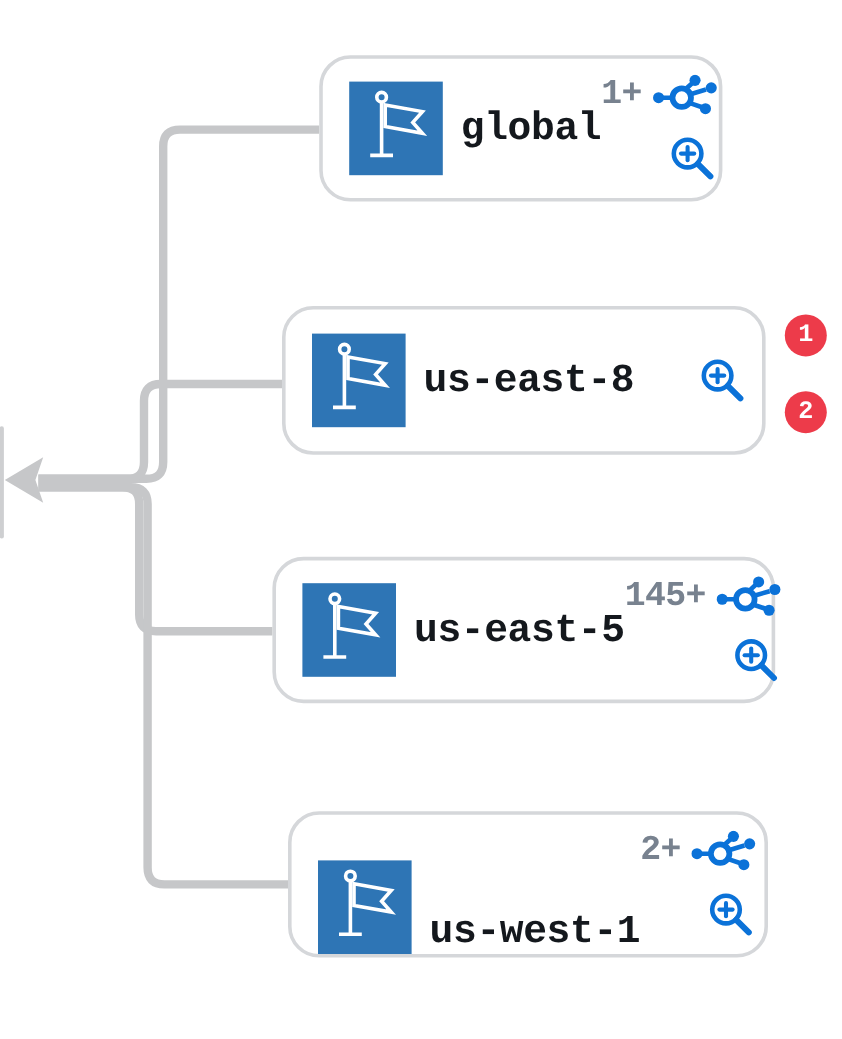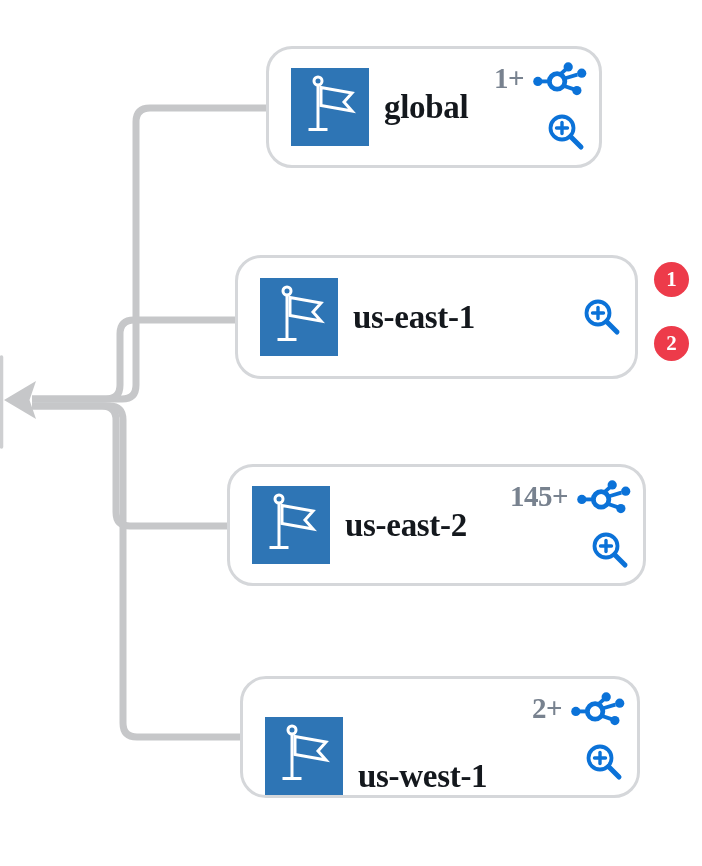--- a/index.html
+++ b/index.html
@@ -1,18 +1,18 @@
 <!DOCTYPE html>
 <html style="--accent-blue: #0b72d8; --tile-blue: #2e75b5; --badge-red: #ed3b4a; --count-gray: #78828f; --label-color: #14181d; --line-gray: #c6c7c9; --card-border: #d5d7da; --canvas-bg: #ffffff;"><head>
 <meta charset="utf-8">
 <style>
   html,body{margin:0;padding:0;background:#fff;}
   .canvas{
     position:relative;width:702px;height:866px;background:var(--canvas-bg,#fff);
-    font-family:Liberation Serif, serif;overflow:hidden;
+    font-family:Liberation Mono, monospace;overflow:hidden;
   }
   .edges{position:absolute;left:0;top:0;z-index:0;}
   .edge{stroke:var(--line-gray,#c6c7c9);stroke-width:7;fill:none;}
   .clip-edge{stroke:var(--line-gray,#c6c7c9);stroke-width:3.5;stroke-linecap:round;opacity:.85;fill:none;}
   .arrowhead{fill:var(--line-gray,#c6c7c9);}
 
   .node{
     position:absolute;z-index:1;background:#fff;
     border:3px solid var(--card-border,#d5d7da);border-radius:26px;
     box-sizing:border-box;display:flex;align-items:center;
@@ -111,21 +111,21 @@
 
   <div class="node node-us-east-1">
     <div class="tile">
       <svg viewBox="0 0 78 78" fill="none" stroke="#fff" stroke-width="3">
         <circle cx="27" cy="13" r="4"></circle>
         <path d="M27 17 V61"></path>
         <path d="M17.5 61.5 H36.5"></path>
         <path d="M30 19.5 L61 25 L53 34 L61 43 L30 37.5 Z"></path>
       </svg>
     </div>
-    <div class="label">us-east-1</div>
+    <div class="label">us-east-8</div>
     <div class="right">
       <span class="icon zoomin">
         <svg viewBox="0 0 42 42" fill="none" stroke="currentColor" stroke-linecap="round">
           <circle cx="17" cy="17" r="11.5" stroke-width="3.8"></circle>
           <line x1="17" y1="11.5" x2="17" y2="22.5" stroke-width="3.4"></line>
           <line x1="11.5" y1="17" x2="22.5" y2="17" stroke-width="3.4"></line>
           <line x1="25.5" y1="25.5" x2="36" y2="36" stroke-width="5"></line>
         </svg>
       </span>
     </div>
@@ -135,21 +135,21 @@
 
   <div class="node node-us-east-2">
     <div class="tile">
       <svg viewBox="0 0 78 78" fill="none" stroke="#fff" stroke-width="3">
         <circle cx="27" cy="13" r="4"></circle>
         <path d="M27 17 V61"></path>
         <path d="M17.5 61.5 H36.5"></path>
         <path d="M30 19.5 L61 25 L53 34 L61 43 L30 37.5 Z"></path>
       </svg>
     </div>
-    <div class="label">us-east-2</div>
+    <div class="label">us-east-5</div>
     <div class="right">
       <div class="count-row">
         <span class="count">145+</span>
         <span class="icon net">
           <svg viewBox="0 0 56 35">
             <g fill="none" stroke="currentColor" stroke-width="4">
               <line x1="8" y1="20" x2="18" y2="20"></line>
                 <line x1="28.5" y1="12.5" x2="34" y2="7.5"></line>
               <line x1="32.5" y1="17" x2="46" y2="13"></line>
                 <line x1="31.5" y1="24.5" x2="42" y2="28"></line>

